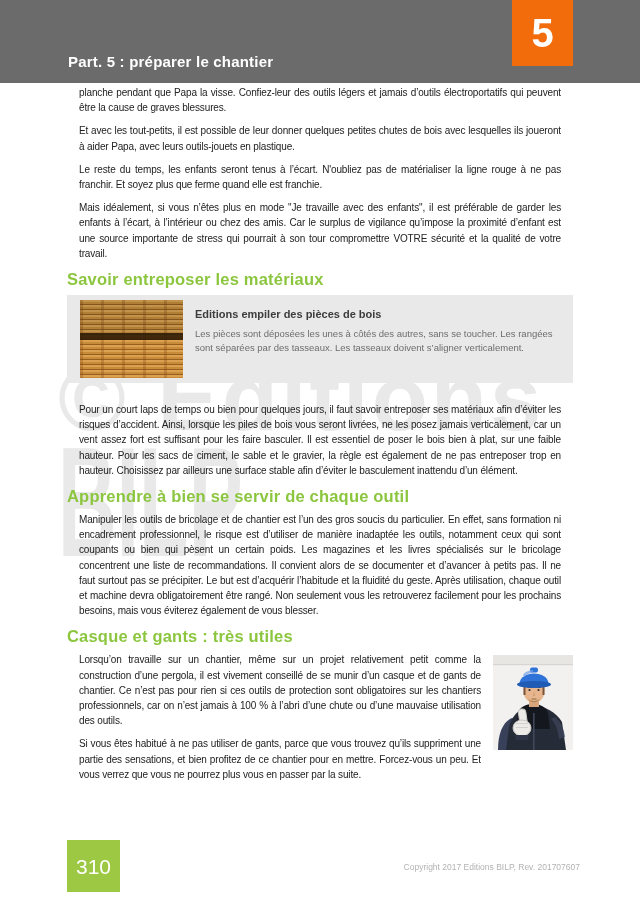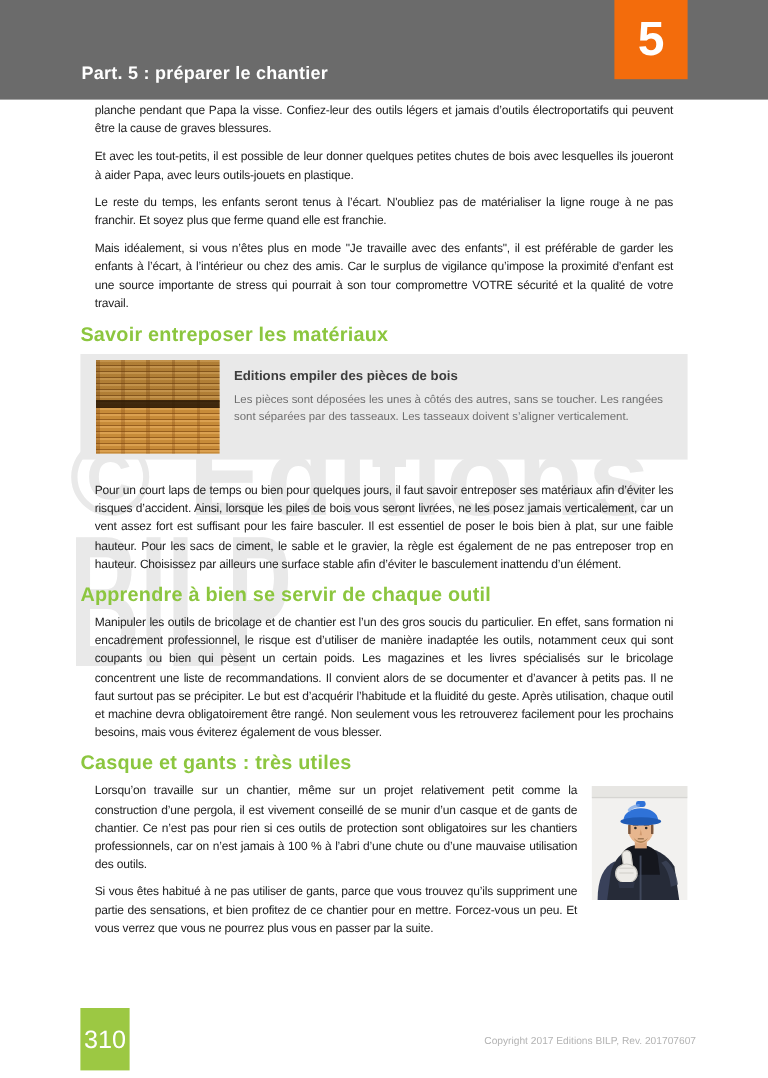--- a/index.html
+++ b/index.html
@@ -50,21 +50,21 @@
       repeating-linear-gradient(180deg, #d7a356 0 2px, #c18b3c 2px 4px, #8c5a1e 4px 5px);
   }
   .info-text{flex:1;padding-top:8px;}
   .info-title{font-size:11px;font-weight:bold;color:#3c3c3c;margin:0 0 7px;}
   .info-body{font-size:9.5px;line-height:13.5px;color:#6d6d6d;margin:0;}
   
   .worker{float:right;width:80px;height:95px;margin:3px 0 4px 12px;}
   .clearfix::after{content:"";display:block;clear:both;}
   
   .page-num{
-    position:absolute;left:67px;top:840px;width:41px;height:52px;
+    position:absolute;left:67px;top:840px;width:53px;height:52px;
     background:#9cc843;display:flex;align-items:center;justify-content:center;z-index:1;
   }
   .page-num span{color:#ffffff;font-size:21px;line-height:1;}
   .copyright{position:absolute;right:60px;top:862px;font-size:8.5px;color:#b3b3b3;z-index:1;}
 </style>
 </head>
 <body>
 
 <div class="page">
 

